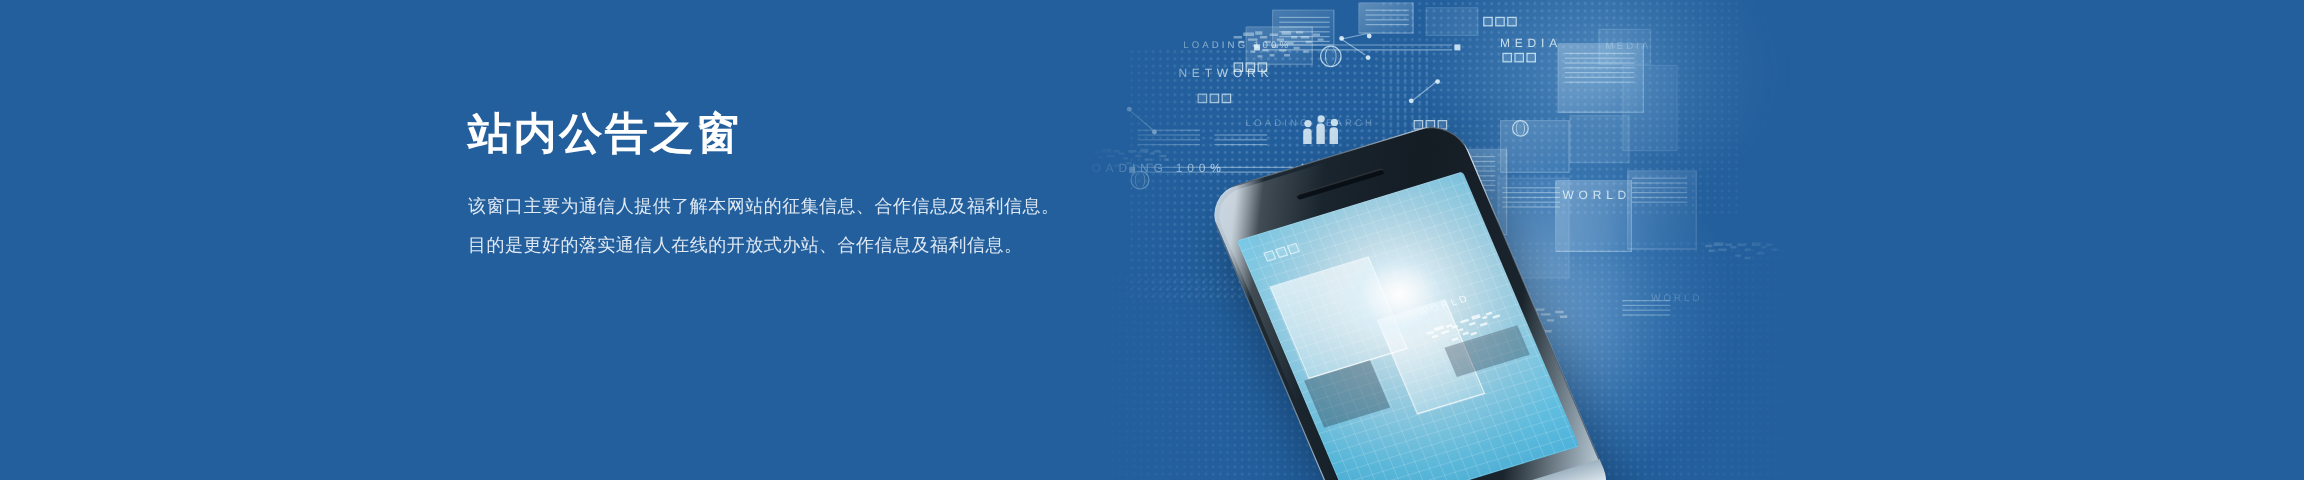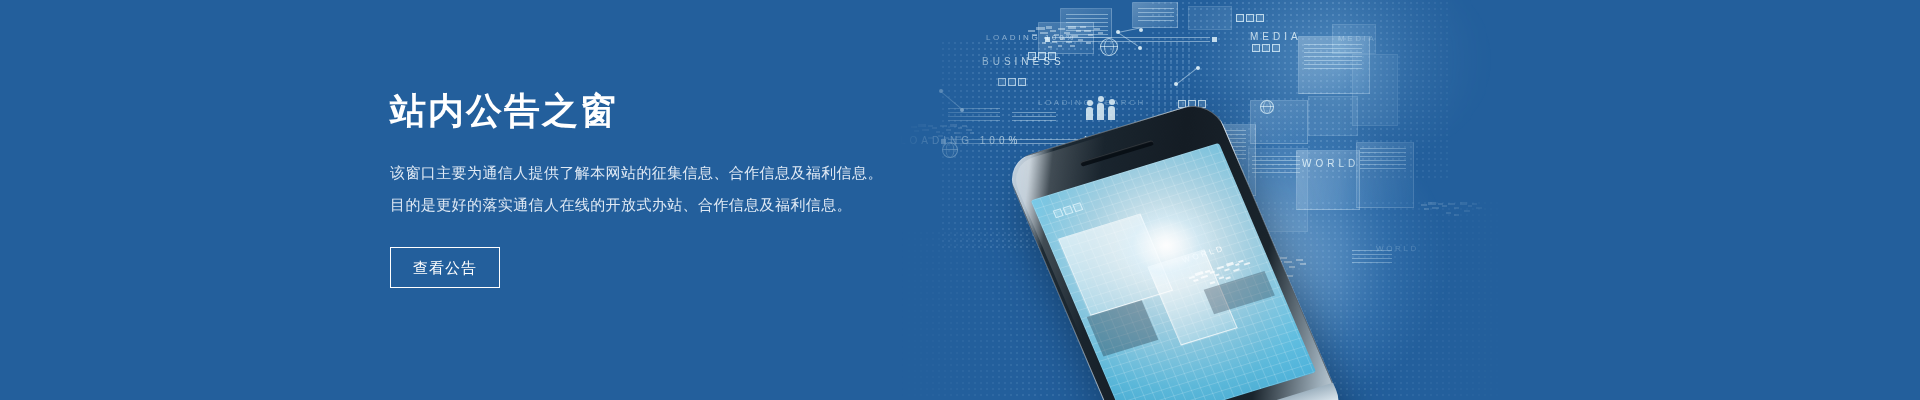--- a/index.html
+++ b/index.html
@@ -501,21 +501,21 @@
           <i style="height:14px;"></i>
       </div>
 
       <div class="loadbar" style="left:152px; top:37px; width:158px;"></div>
       <div class="loadbar" style="left:48px; top:139px; width:130px;"></div>
 
       <div class="art-label" style="left:86px; top:33px;">LOADING 100%</div>
       <div class="art-label big" style="left:350px; top:31px;">MEDIA</div>
       <div class="art-label big" style="left:0px; top:135px;">LOADING 100%</div>
       <div class="art-label big" style="left:184px; top:135px;">MEDIA</div>
-      <div class="art-label big dim" style="left:82px; top:56px;">BUSINESS</div>
+      <div class="art-label big dim" style="left:82px; top:56px;">NETWORK</div>
       <div class="art-label dim" style="left:138px; top:98px;">LOADING SEARCH</div>
       <div class="art-label big" style="left:402px; top:158px;">WORLD</div>
       <div class="art-label dim" style="left:438px; top:34px;">MEDIA</div>
       <div class="art-label dim" style="left:476px; top:244px;">WORLD</div>
 
       <div class="phone-reflection"></div>
 
       <div id="phone">
         <div class="phone-body"></div>
         <div class="phone-rim"></div>
@@ -554,16 +554,15 @@
   </div>
 
   <div id="copy">
     <h1 id="headline">站内公告之窗</h1>
 
     <div id="subcopy">
       <span class="copy-line">该窗口主要为通信人提供了解本网站的征集信息、合作信息及福利信息。</span>
       <span class="copy-line">目的是更好的落实通信人在线的开放式办站、合作信息及福利信息。</span>
     </div>
 
-    <button id="cta">查看公告</button>
   </div>
 
 </div>
 
 </body></html>

